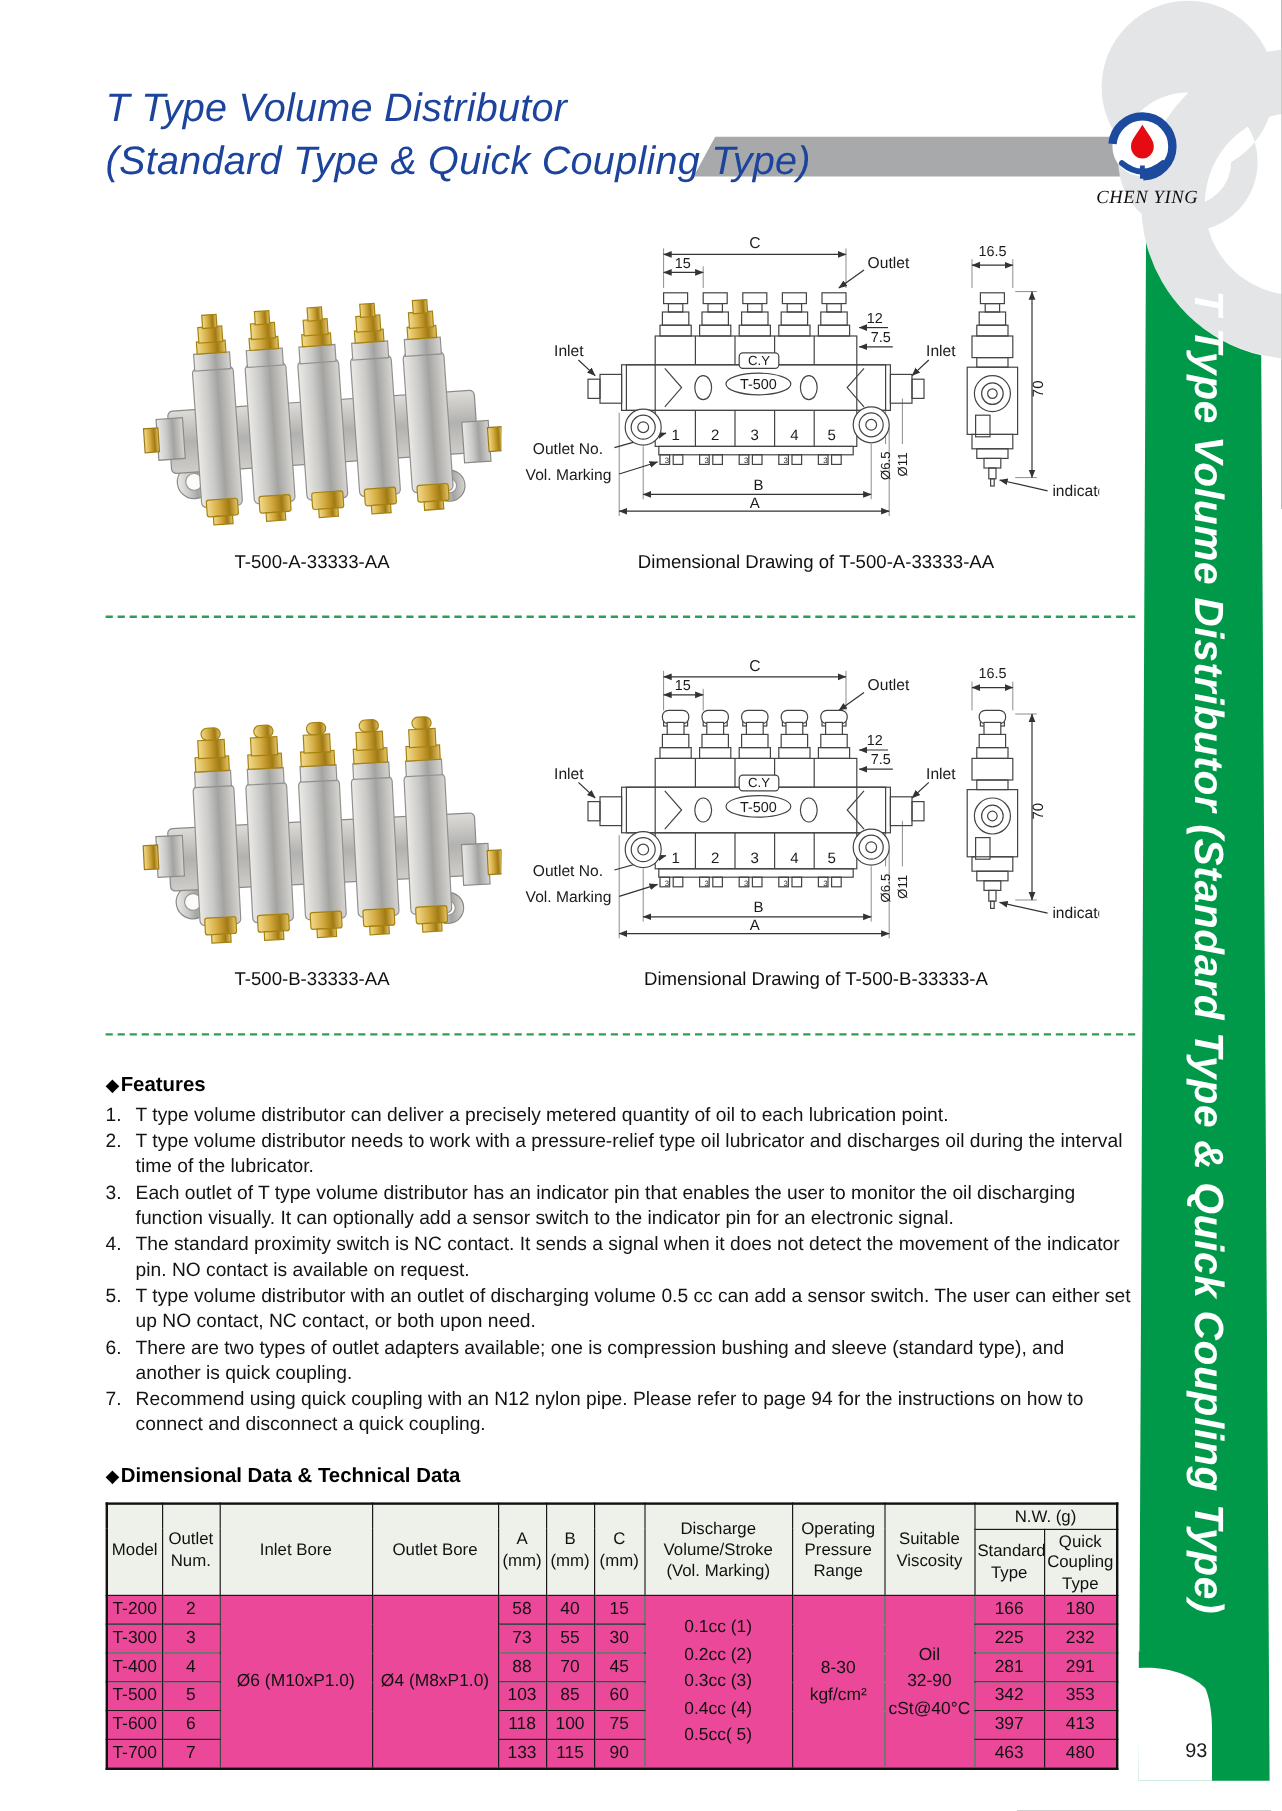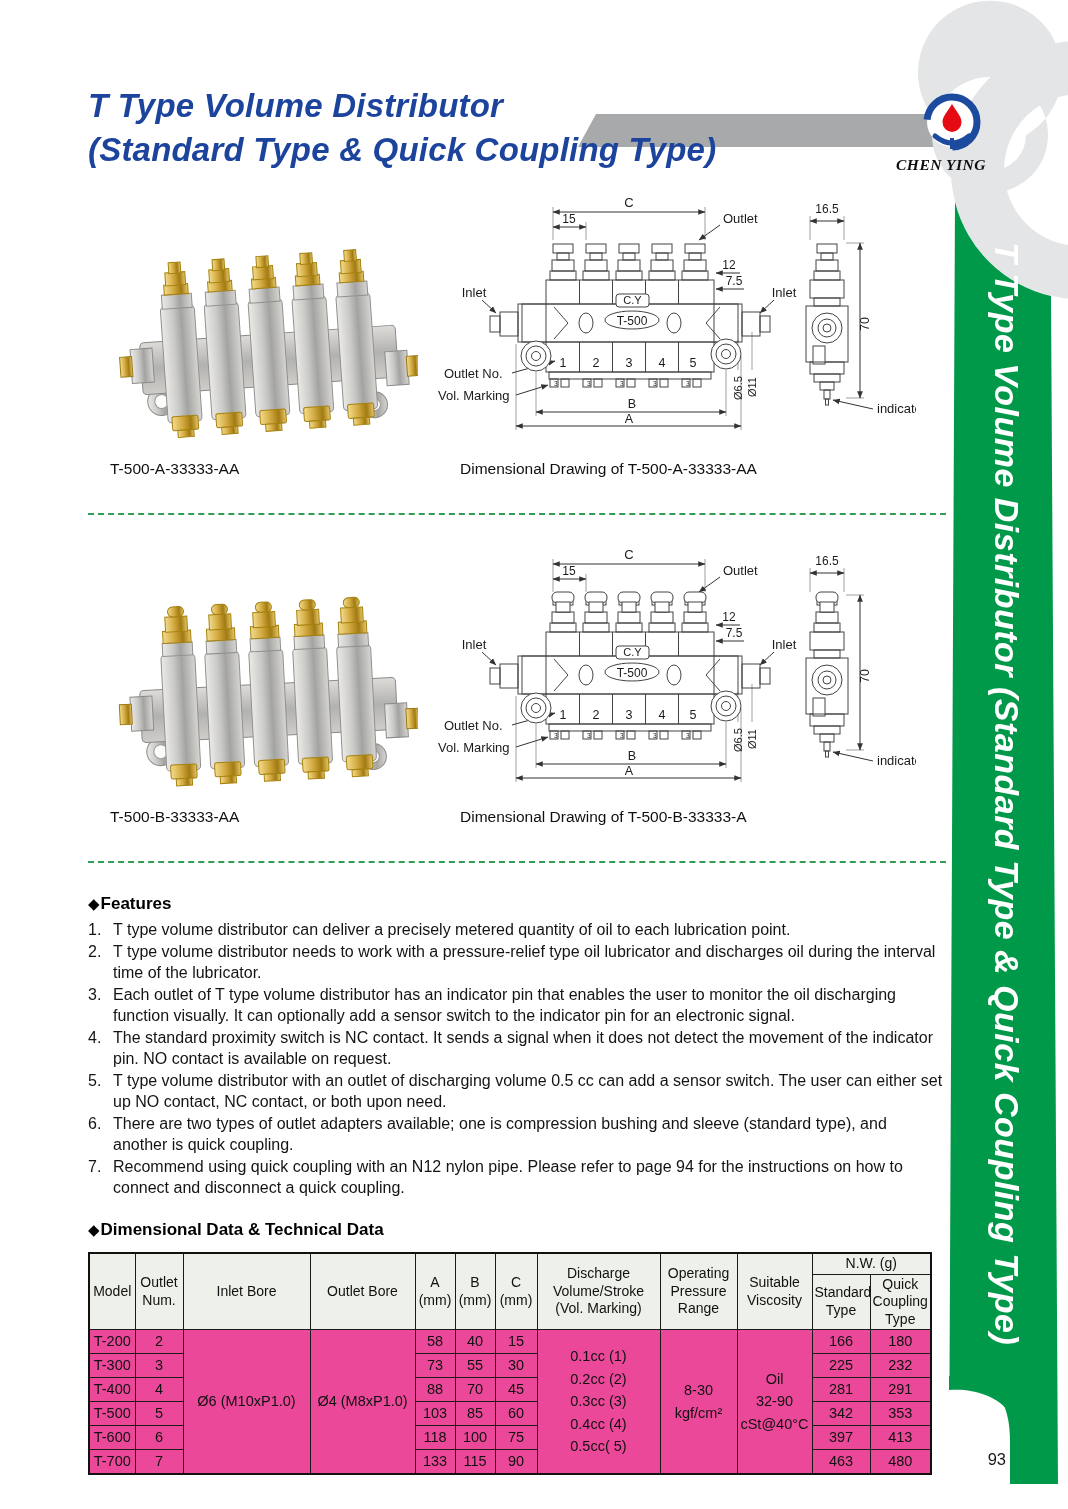--- a/index.html
+++ b/index.html
@@ -2,39 +2,39 @@
 <html><head>
 <meta charset="utf-8">
 <style>
   html,body{margin:0;padding:0;background:#888;}
   .page{position:relative;width:1068px;height:1509px;background:#fff;overflow:hidden;
         font-family:"Liberation Sans",sans-serif;margin:0 auto;}
   .abs{position:absolute;}
   
   svg.decor{position:absolute;left:0;top:0;z-index:0;}
   
-  .title{left:88px;top:84px;z-index:3;color:#1c449c;font-style:italic;font-weight:700;
+  .title{left:88px;top:68px;z-index:3;color:#1c449c;font-style:italic;font-weight:400;
          font-size:33px;line-height:44px;letter-spacing:0.2px;}
   
   .logo{left:919px;top:92px;z-index:4;width:70px;}
-  .brand{left:896px;top:156px;width:120px;z-index:4;text-align:left;
-         font-family:"Liberation Serif",serif;font-weight:700;font-style:italic;
+  .brand{left:896px;top:156px;width:120px;z-index:4;text-align:center;
+         font-family:"Liberation Serif",serif;font-weight:400;font-style:italic;
          font-size:15.5px;color:#101010;letter-spacing:0.5px;}
   
   .band-text{left:974px;top:242px;height:1180px;width:52px;z-index:3;
              writing-mode:vertical-rl;color:#fff;font-style:italic;font-weight:700;
              font-size:34px;letter-spacing:0.5px;white-space:nowrap;}
   .pagenum{left:962px;top:1450px;width:44px;z-index:4;text-align:right;
            font-size:16.5px;color:#1a1a1a;}
   
   .photoA{left:118px;top:244px;z-index:2;}
   .photoB{left:118px;top:590px;z-index:2;}
   .drawA{left:436px;top:194px;z-index:2;}
   .drawB{left:436px;top:546px;z-index:2;}
-  .cap{z-index:2;font-size:15.5px;color:#101010;}
+  .cap{z-index:2;font-size:15.5px;color:#101010;text-align:center;}
   .capA1{left:110px;top:460px;width:300px;}
   .capA2{left:460px;top:460px;width:440px;}
   .capB1{left:110px;top:808px;width:300px;}
   .capB2{left:460px;top:808px;width:440px;}
   .sep{left:88px;width:858px;height:0;border-top:2px dashed #2f9e54;z-index:2;}
   .sep1{top:513px;} .sep2{top:861px;}
   
   .features{left:88px;top:894px;width:856px;z-index:2;color:#141414;}
   .sec-head{font-size:17px;font-weight:700;color:#000000;margin-bottom:5px;}
   .dia{font-family:"DejaVu Sans",sans-serif;font-size:15px;margin-right:1px;}

